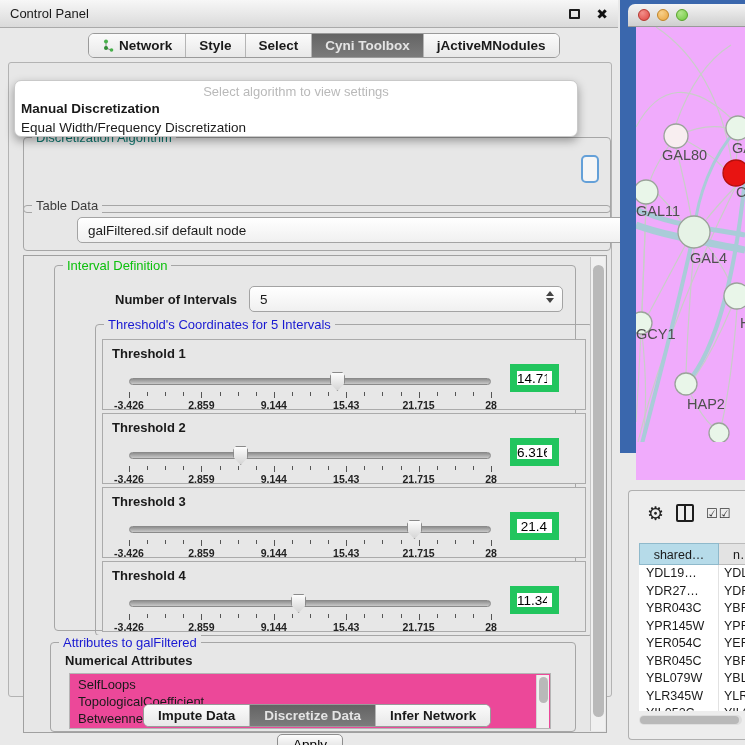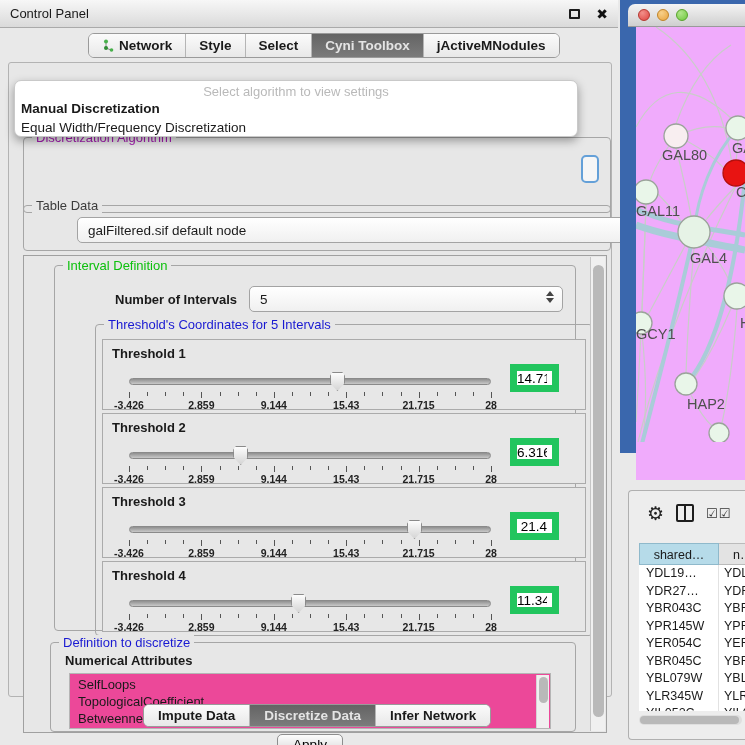--- a/index.html
+++ b/index.html
@@ -28,21 +28,21 @@
   .tab:last-child{border-right:none;}
   .tab.selected{background:linear-gradient(#646464,#7b7b7b); color:var(--selTabText);}
   .tab .tab-icon{display:inline-block; width:12px; height:13px;}
 
   .content-panel{position:absolute; left:8px; top:62px; width:604px; height:635px;
     border:1px solid #b3b3b3; border-radius:3px; background:var(--panelBg);}
 
   .groupbox{position:absolute; border:1px solid var(--border); border-radius:4px;}
   .group-label{position:absolute; top:-8px; left:8px; background:var(--panelBg);
     padding:0 4px; font-size:13px;}
-  .group-label.gray{color:#a21caf;}
+  .group-label.gray{color:#0f766e;}
   .group-label.green{color:var(--green);}
   .group-label.blue{color:var(--blue);}
 
   .g-algo{left:14px; top:74px; width:588px; height:76px;}
   .combo-fragment{position:absolute; left:572px; top:92px; width:18px; height:28px;
     border:2px solid var(--focusRing); border-radius:5px; background:#f6f6f6;}
 
   .popup{position:absolute; left:14px; top:80px; width:564px; height:57px; background:#fff;
     border:1px solid #c9c9c9; border-radius:7px; box-shadow:0 4px 10px rgba(0,0,0,.35); z-index:40;
     padding-top:3px;}
@@ -369,21 +369,21 @@
                     <b style="left: 100%;">28</b>
                   </div>
     </div>
     <input class="t-value" readonly="" value="11.344" style="">
   </div>
             </div>
         </div>
       </div>
 
       <div class="groupbox g-attrs">
-        <span class="group-label blue">Definition to discretize</span>
+        <span class="group-label blue">Attributes to galFiltered</span>
         <span class="attrs-title">Numerical Attributes</span>
         <div class="attr-list" id="attr-list">
           <div class="attr-scroll">
               <div class="thumb"></div>
             </div>
         <div class="item">SelfLoops</div>
             <div class="item">TopologicalCoefficient</div>
             <div class="item">BetweennessCentrality</div>
           </div>
       </div>

